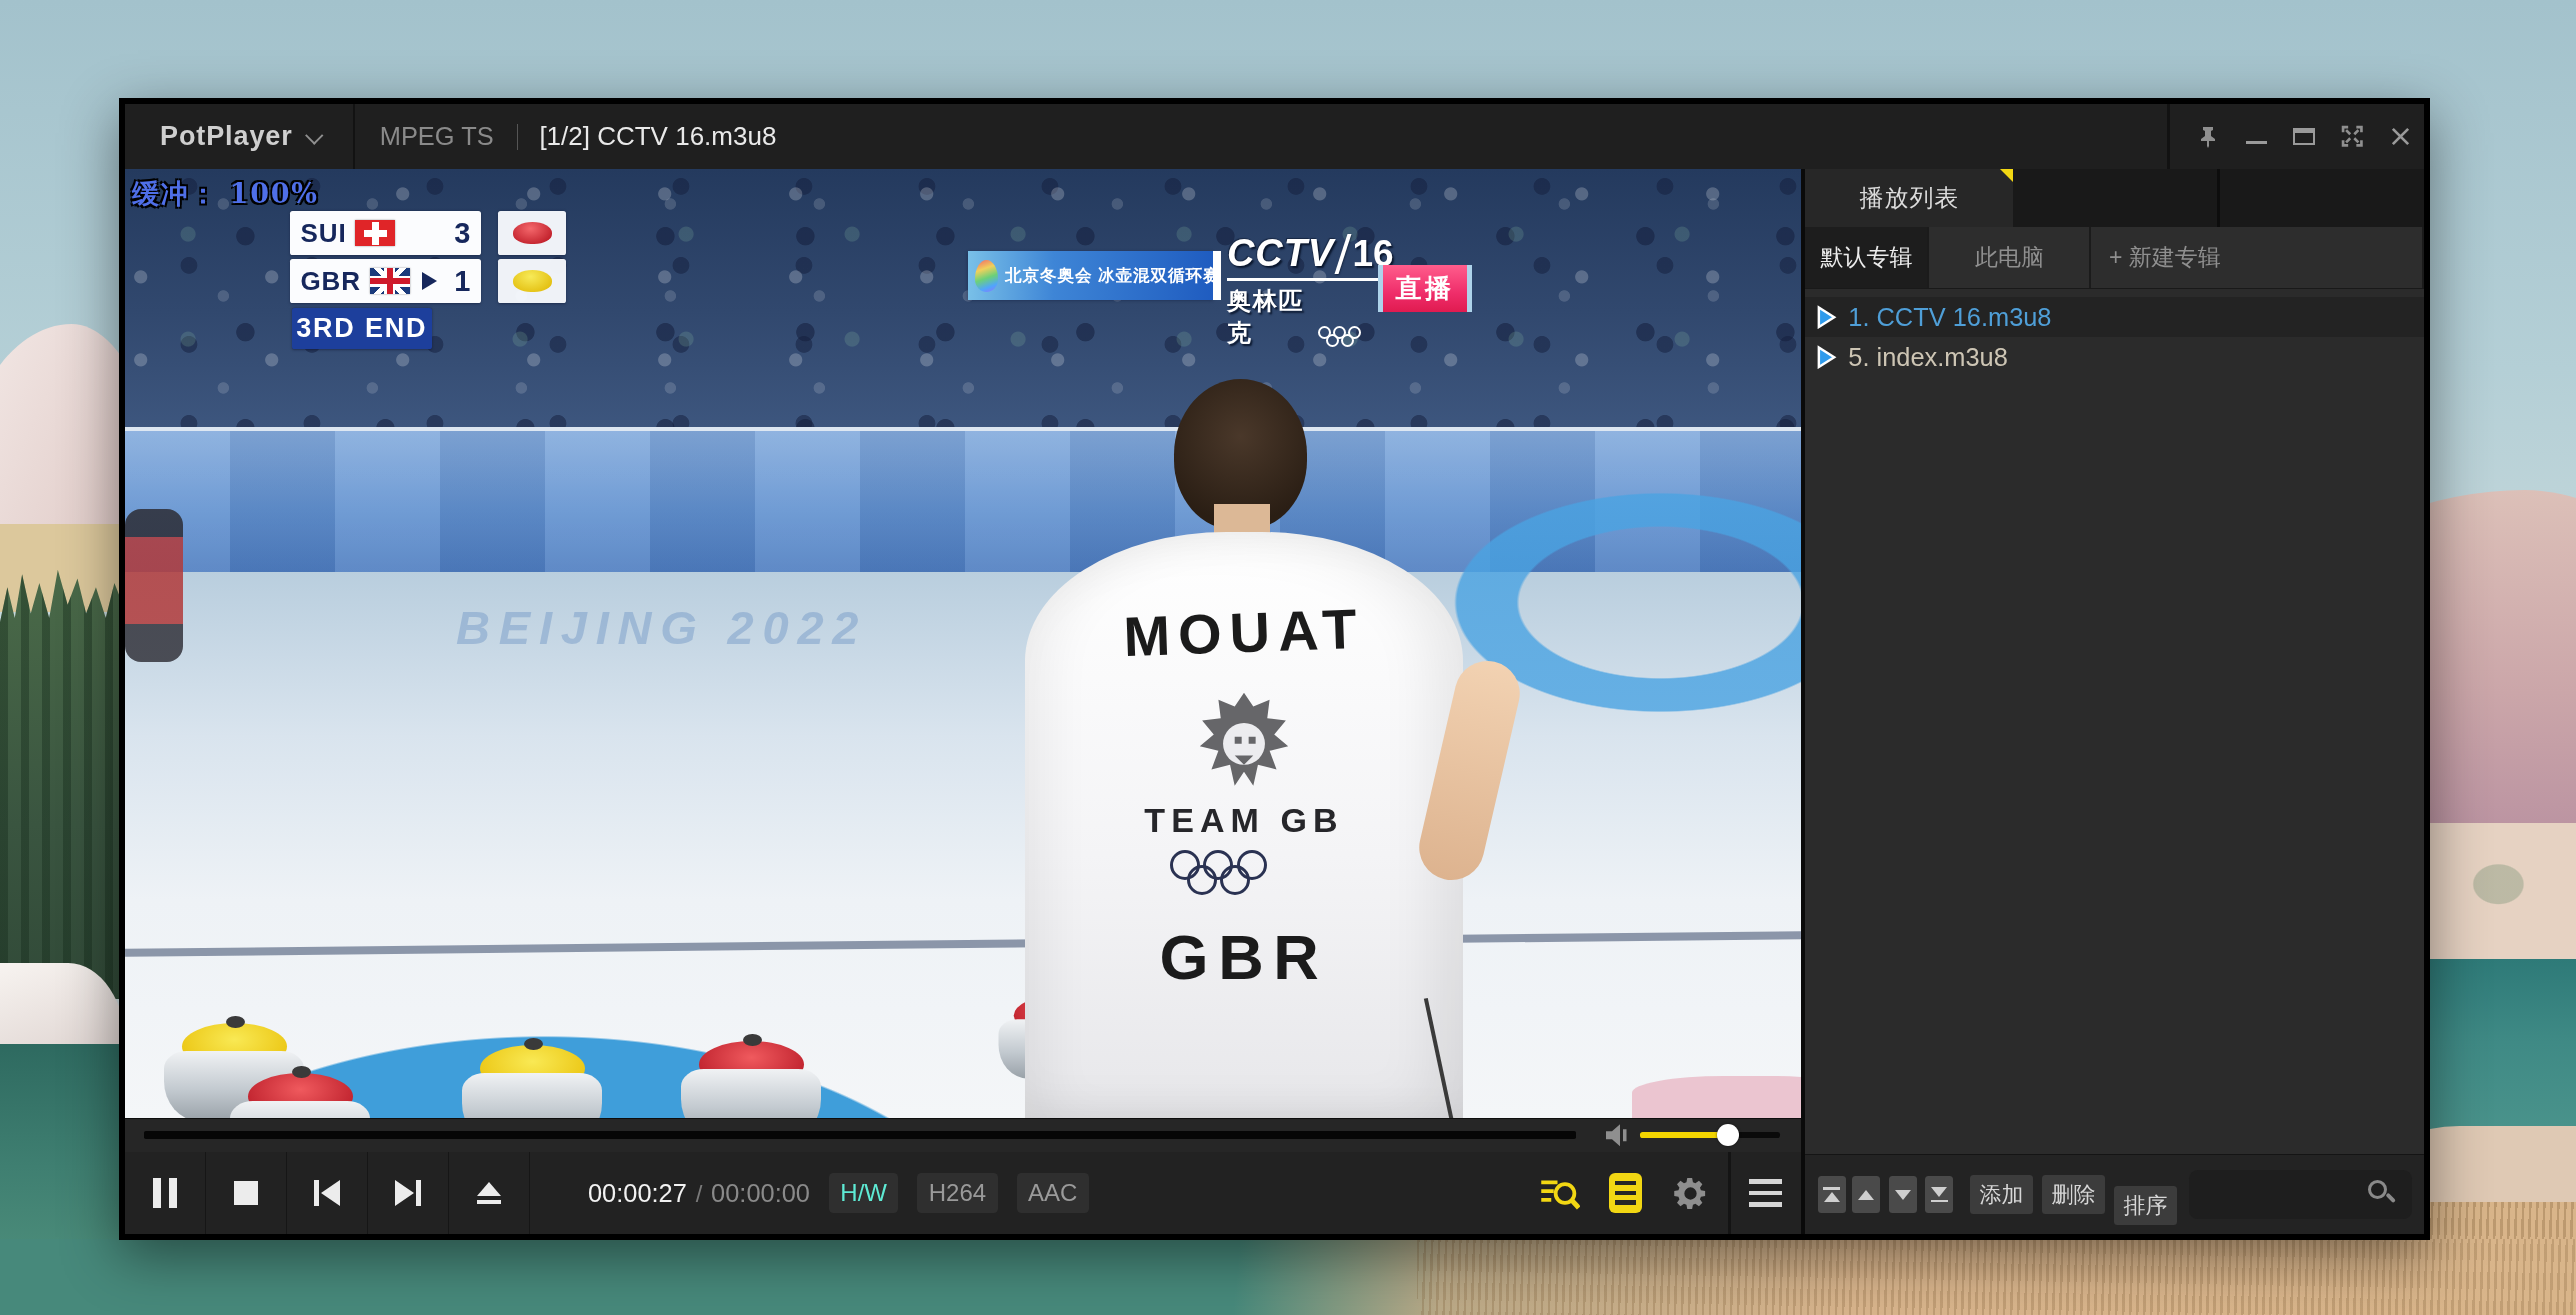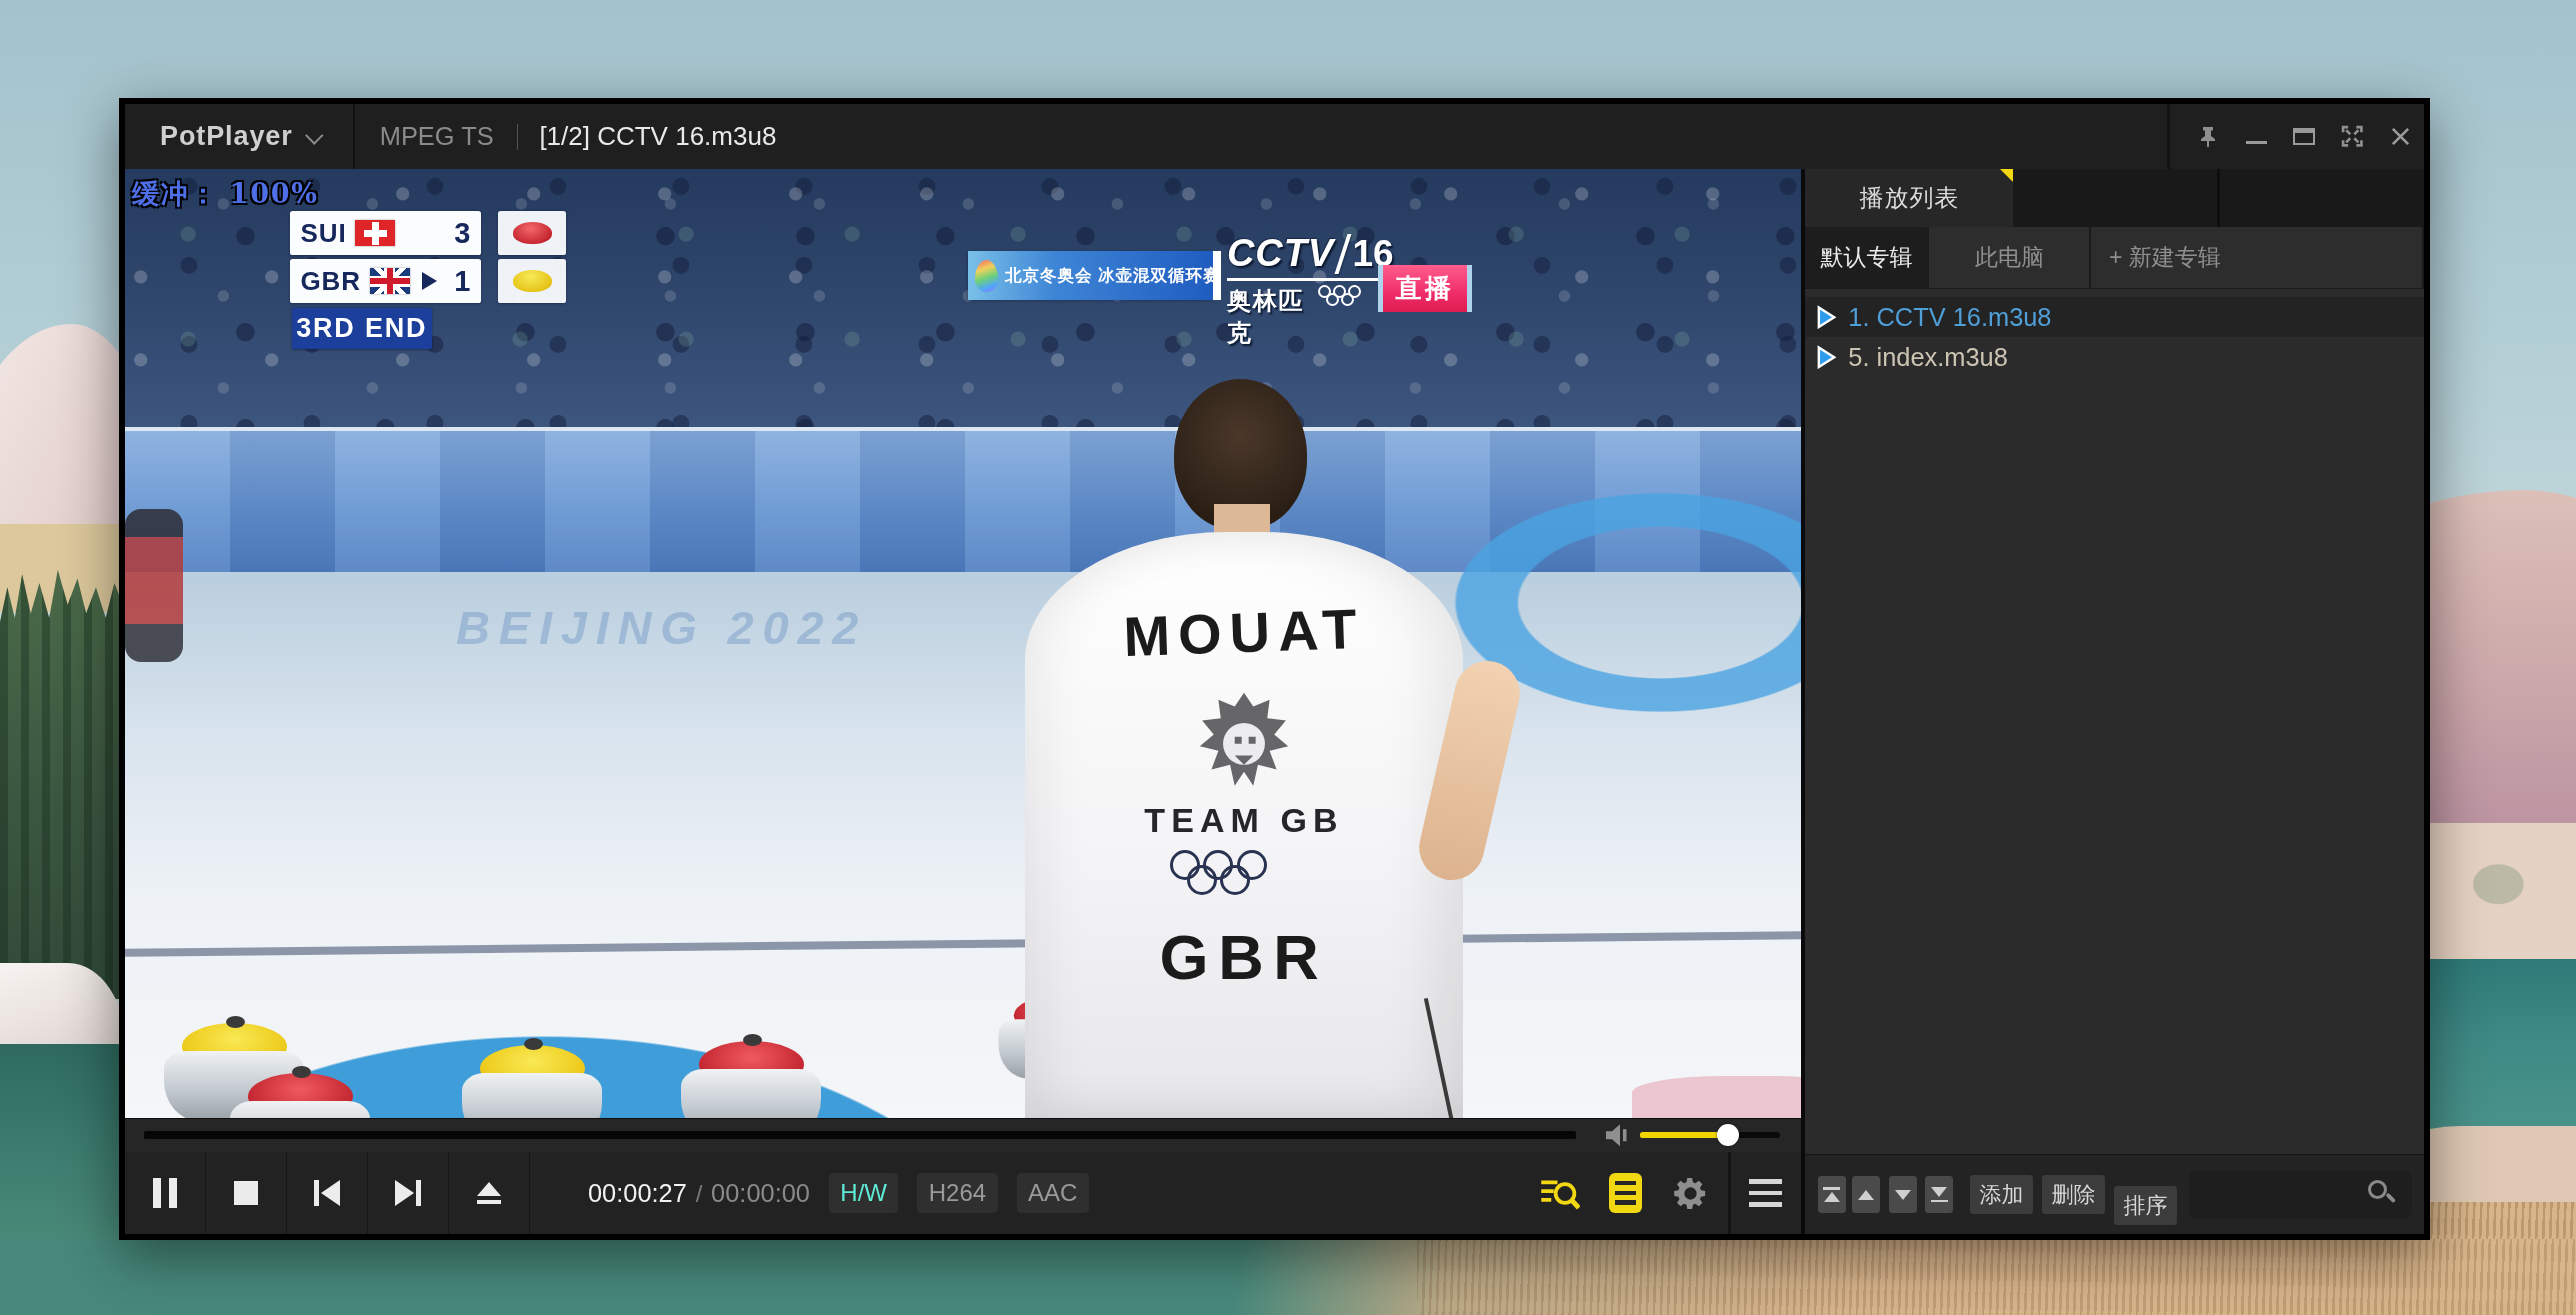--- a/index.html
+++ b/index.html
@@ -165,21 +165,21 @@
     border-radius:50% 50% 50% 50%/60% 60% 40% 40%;opacity:.9;}
   .bc-bar{left:1088px;top:82px;width:8px;height:49px;background:#fff;}
   .cctv{left:1102px;top:63px;width:158px;}
   .cctv-line1{display:flex;align-items:center;gap:7px;border-bottom:3.5px solid #fff;padding-bottom:2.6px;}
   .cctv-word{font-size:38px;font-weight:bold;font-style:italic;color:#fff;letter-spacing:0.9px;
     text-shadow:1.8px 1.8px 1.8px rgba(5,15,35,.85),-0.9px -0.9px 0.9px rgba(5,15,35,.5);}
   .cctv-slash{width:4.4px;height:40px;background:#fff;transform:skewX(-18deg);flex:none;
     box-shadow:0.9px 0.9px 1.8px rgba(5,15,35,.6);}
   .cctv-num{font-size:37px;font-weight:bold;color:#fff;
     text-shadow:1.8px 1.8px 1.8px rgba(5,15,35,.85);}
-  .cctv-line2{display:flex;align-items:flex-start;gap:8.8px;margin-top:4.4px;}
+  .cctv-line2{display:flex;align-items:flex-end;gap:8.8px;margin-top:4.4px;}
   .cctv-cn{font-size:24px;font-weight:bold;color:#fff;letter-spacing:1.8px;
     text-shadow:1.8px 1.8px 1.8px rgba(5,15,35,.85);}
   .cctv-rings{position:relative;width:67px;height:23px;flex:none;}
   .cctv-rings span{position:absolute;width:13px;height:13px;border:2.6px solid #fff;border-radius:50%;box-sizing:border-box;}
   .live-badge{left:1253px;top:96px;height:47px;display:flex;align-items:center;}
   .live-edge{width:5.3px;height:47px;background:#aed3ea;}
   .live-core{height:47px;padding:0 12.3px;display:flex;align-items:center;
     background:linear-gradient(180deg,#ff5d8c 0%,#ef2d6a 60%,#e01b50 100%);
     color:#fff;font-size:26px;font-weight:bold;letter-spacing:3.5px;}
 

